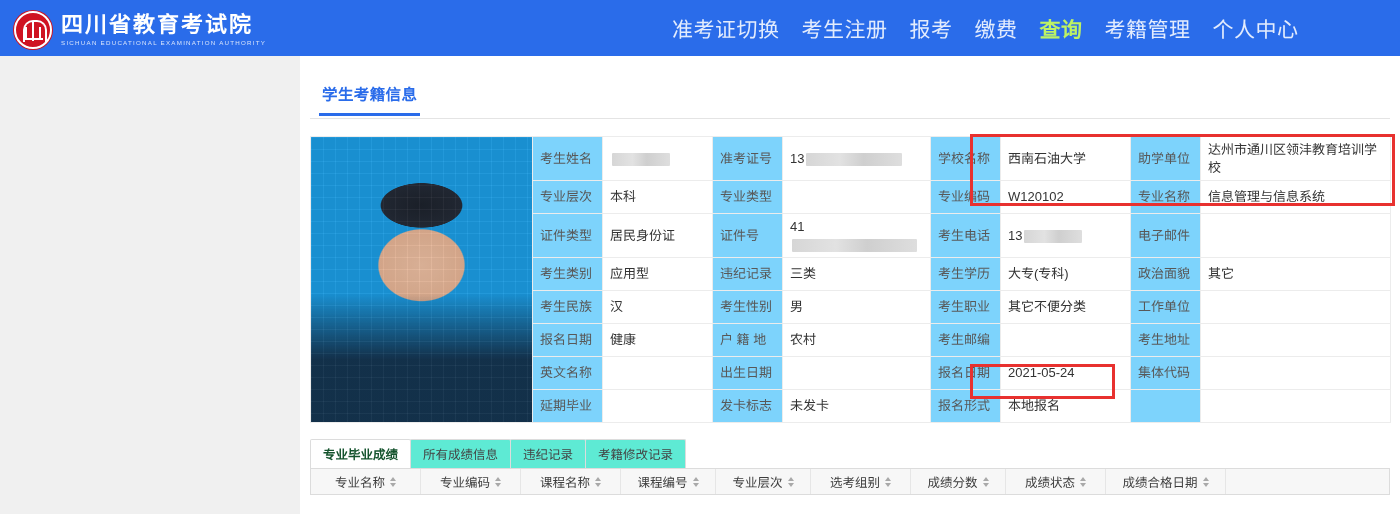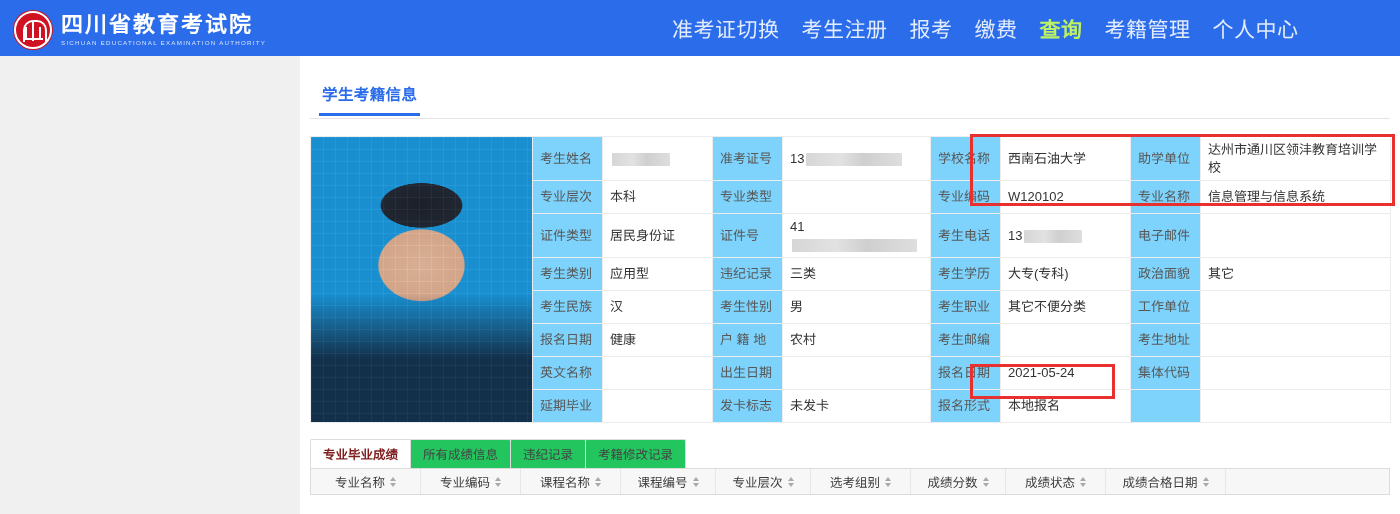--- a/index.html
+++ b/index.html
@@ -160,24 +160,24 @@
     pointer-events: none; z-index: 5;
   }
 
   
   .lower { position: relative; margin: 20px 0 0 10px; width: 1080px; }
   .ltabs { display: flex; align-items: flex-end; gap: 0; height: 25px; }
   .ltab {
     font-size: 12.5px; color: #444444;
     padding: 4px 12px 5px 12px;
     border: 1px solid #dcdcdc; border-bottom: none;
-    background: #22c55e; cursor: pointer; white-space: nowrap;
+    background: #5eead4; cursor: pointer; white-space: nowrap;
     margin-right: -1px; border-radius: 2px 2px 0 0;
   }
-  .ltab.active { background: #ffffff; color: #7f1d1d; font-weight: bold; }
+  .ltab.active { background: #ffffff; color: #14532d; font-weight: bold; }
   .grid-head {
     display: flex; border: 1px solid #dcdcdc; border-top: 1px solid #dcdcdc;
     background: #f7f7f7; height: 27px; align-items: center;
   }
   .gh {
     flex: 0 0 auto; display: flex; align-items: center; justify-content: center;
     gap: 5px; font-size: 12.5px; color: #3d3d3d; height: 100%;
     border-right: 1px solid #e6e6e6; white-space: nowrap; cursor: pointer;
   }
   .sorter { display: inline-flex; flex-direction: column; line-height: 0; }

